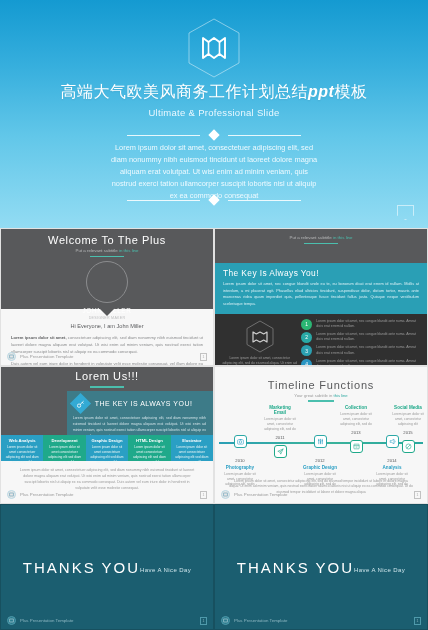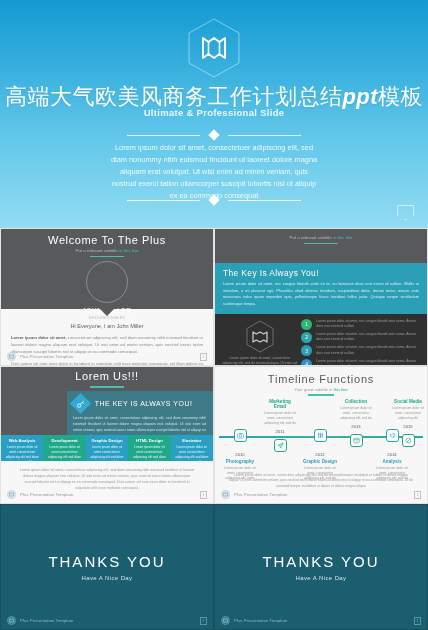--- a/index.html
+++ b/index.html
@@ -20,34 +20,33 @@
   }
   .hero-hex {
     position: absolute; left: 50%; top: 18px;
     transform: translateX(-50%);
     width: 54px; height: 60px;
   }
   .hero-title {
     position: absolute; top: 82px; left: 0; width: 100%;
     text-align: center;
     color: #ffffff;
-    font-size: 22px;
+    font-size: 16px;
     letter-spacing: 0.5px;
     font-weight: 400;
     text-shadow: 0 1px 2px rgba(0,0,0,.07);
     white-space: nowrap;
   }
   .hero-title .ppt { font-style: italic; font-weight: bold; }
   .hero-sub {
     position: absolute; top: 107px; left: 0; width: 100%;
     text-align: center;
     color: #eaf8ff;
     font-size: 9.5px;
     letter-spacing: .3px;
-    font-weight: bold;
   }
   .rule-row {
     position: absolute; left: 0; width: 100%;
     display: flex; align-items: center; justify-content: center;
     gap: 10px;
   }
   .rule-row .ln { width: 73px; height: 1px; background: rgba(255,255,255,.85); }
   .rule-row .dia {
     width: 8px; height: 8px; background: #ffffff;
     transform: rotate(45deg);
@@ -185,21 +184,21 @@
   .about-keyrow h4 { color: #ffffff; font-size: 7px; font-weight: normal; margin-left: 7px; letter-spacing: .5px; }
   .about-teal p { color: #cfe2e7; font-size: 3.5px; line-height: 1.72; margin-top: 4px; text-align: justify; }
   .about-cols { display: flex; height: 26px; }
   .about-col { flex: 1; padding: 3px 4px 0; }
   .about-col h5 { color: #ffffff; font-size: 4.2px; text-align: center; }
   .about-col p { color: #eaf5f5; font-size: 3.2px; line-height: 1.55; text-align: center; margin-top: 2px; }
   .about-bottom { padding: 6px 18px 0; }
   .about-bottom p { color: #9a9a9a; font-size: 3.6px; line-height: 1.7; text-align: center; }
 
   
-  .tl-head { text-align: center; padding-top: 6px; }
+  .tl-head { text-align: center; padding-top: 12px; }
   .tl-title { color: #58595b; font-size: 11px; letter-spacing: .8px; }
   .tl-sub { color: #9a9a9a; font-size: 4.2px; margin-top: 2px; }
   .tl-sub .hl { color: #2aa8a0; }
   .tl-wrap { position: relative; height: 72px; margin-top: 5px; }
   .tl-axis {
     position: absolute; left: 4px; right: 4px; top: 35px; height: 2px;
     background: linear-gradient(90deg,#2a9fb5 0%, #3bb39a 50%, #2aa8a0 100%);
   }
   .tl-node { position: absolute; width: 34px; text-align: center; }
   .tl-box {
@@ -209,21 +208,21 @@
   }
   .tl-box svg { width: 7px; height: 7px; }
   .tl-year { color: #58595b; font-size: 4.2px; }
   .tl-lbl { font-size: 4.6px; font-weight: bold; }
   .tl-desc { color: #9a9a9a; font-size: 3.3px; line-height: 1.55; }
   .tl-foot-p { padding: 0 14px; color: #9a9a9a; font-size: 3.4px; line-height: 1.7; text-align: center; }
 
   
   .thanks {
     background: #1b5e70; height: 126px; position: relative;
-    display: flex; flex-direction: column; align-items: center; justify-content: center;
+    display: flex; flex-direction: row; align-items: center; justify-content: center;
     border: 1px solid #17505f;
   }
   .thanks h2 { color: #ffffff; font-size: 15px; font-weight: normal; letter-spacing: 2px; }
   .thanks p { color: #cfe6ec; font-size: 6px; margin-top: 5px; letter-spacing: .4px; }
   .thanks .s-foot .ftxt { color: #8fb8c3; }
   .thanks .s-foot .logo { background: #2b7b8e; border-color: #4f9aab; }
   .thanks .s-foot .pnum { border-color: #4f9aab; color: #8fb8c3; }
 </style>
 </head>
 <body>

